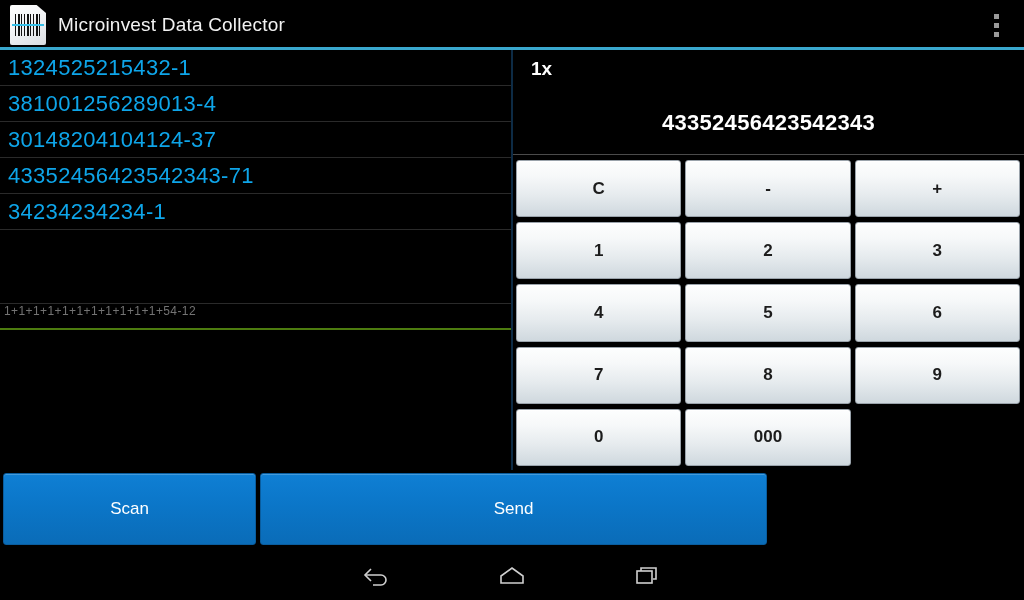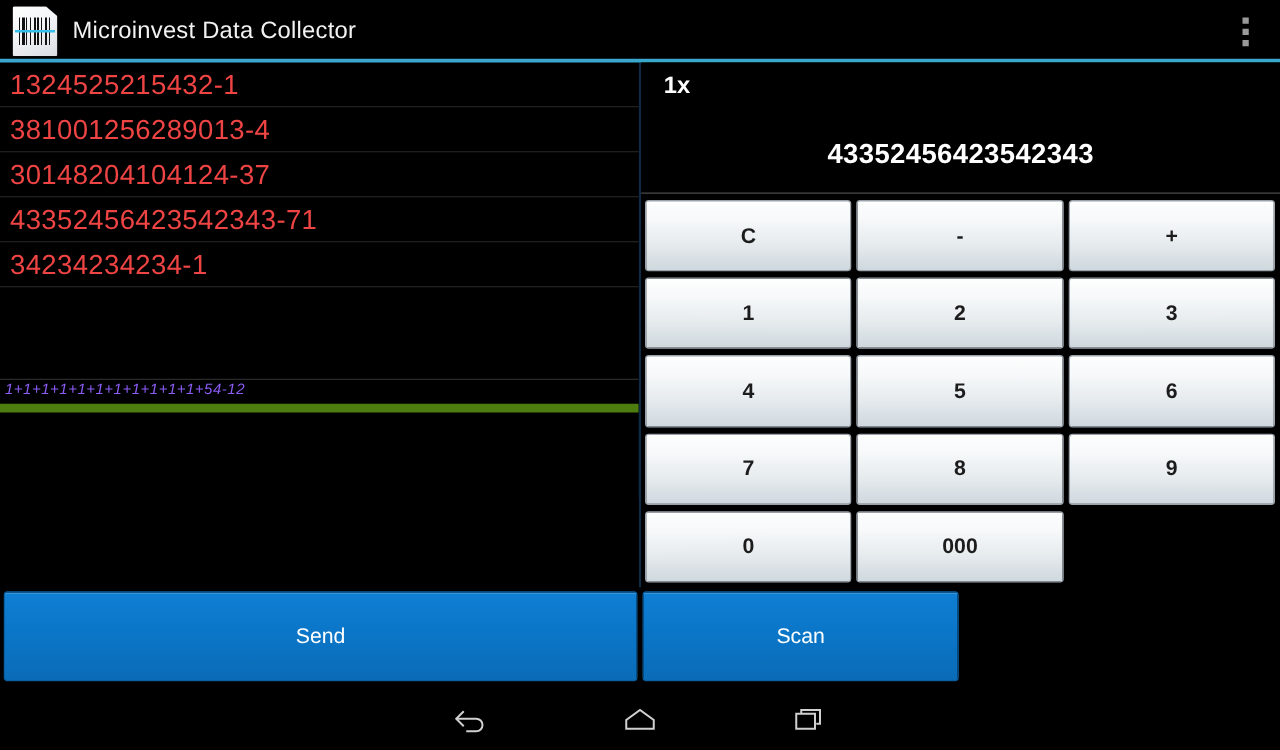--- a/index.html
+++ b/index.html
@@ -75,30 +75,29 @@
     display: flex; flex-direction: column;
     border-right: 2px solid #0d2b45;
     min-height: 0;
   }
   .scan-list { flex: 1 1 auto; overflow: hidden; }
   .scan-row {
     height: 36px;
     display: flex; align-items: center;
     padding-left: 8px;
     border-bottom: 1px solid #2a2a2a;
-    color: #ef4444; font-size: 22px; letter-spacing: .3px;
+    color: #0ea5e9; font-size: 22px; letter-spacing: .3px;
     background: #000;
   }
   .scan-row.blank { height: 74px; color: transparent; }
   .scan-row.expr {
-    height: 26px; font-size: 12px; color: #8b5cf6;
-    border-bottom: 7px solid #4d7c0f;
+    height: 26px; font-size: 12px; color: #737373;
+    border-bottom: 2px solid #4d7c0f;
     letter-spacing: .4px; padding-left: 4px;
     align-items: flex-start;
-    font-style: italic;
   }
   .list-filler { flex: 1 1 auto; background: #000; }
 
   
   .right-pane {
     flex: 1 1 auto; display: flex; flex-direction: column;
     background: #000; min-width: 0; font-weight: bold;
   }
   .display {
     height: 105px; flex: 0 0 105px;
@@ -219,22 +218,22 @@
           <div class="key">7</div>
           <div class="key">8</div>
           <div class="key">9</div>
           <div class="key">0</div>
           <div class="key">000</div>
         </div>
     </div>
   </div>
 
   <div class="actions">
+    <div class="action-btn action-scan">Scan</div>
     <div class="action-btn action-send">Send</div>
-    <div class="action-btn action-scan">Scan</div>
   </div>
 
   <div class="navbar">
     <div class="navbtn">
       <svg width="30" height="24" viewBox="0 0 30 24">
         <path d="M10 6 L4 12 L10 18" fill="none" stroke="#d0d0d0" stroke-width="1.6"></path>
         <path d="M4 12 H20 a5 5 0 0 1 0 10 H12" fill="none" stroke="#d0d0d0" stroke-width="1.6"></path>
       </svg>
     </div>
     <div class="navbtn">

